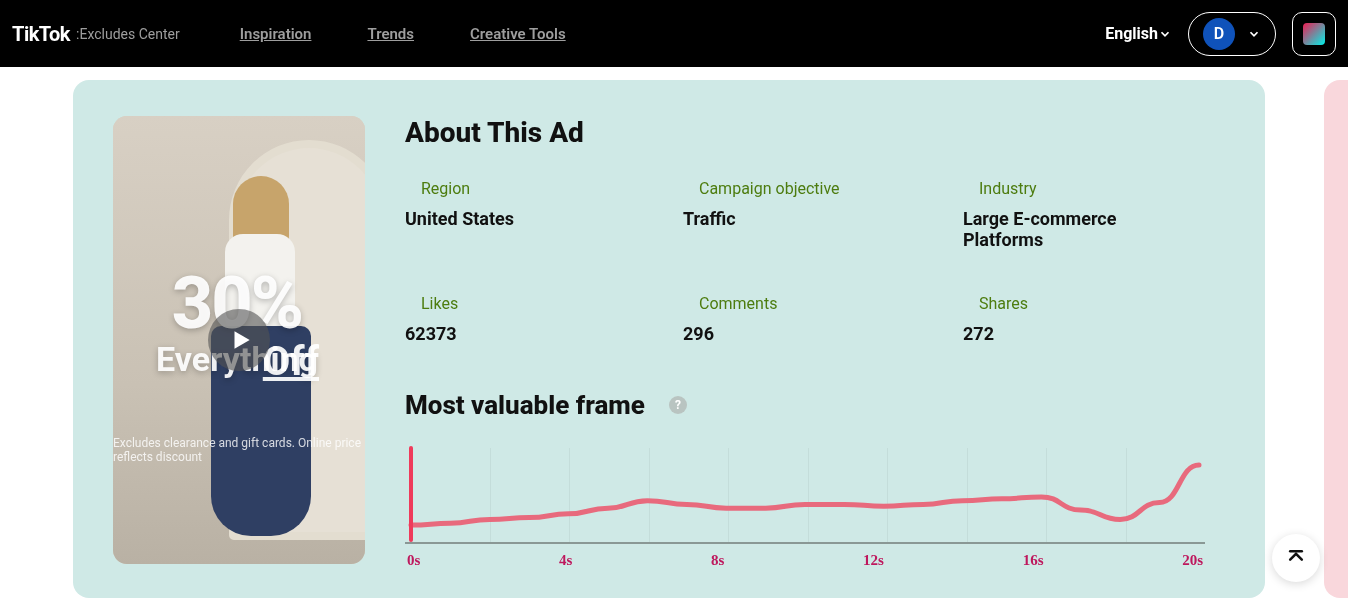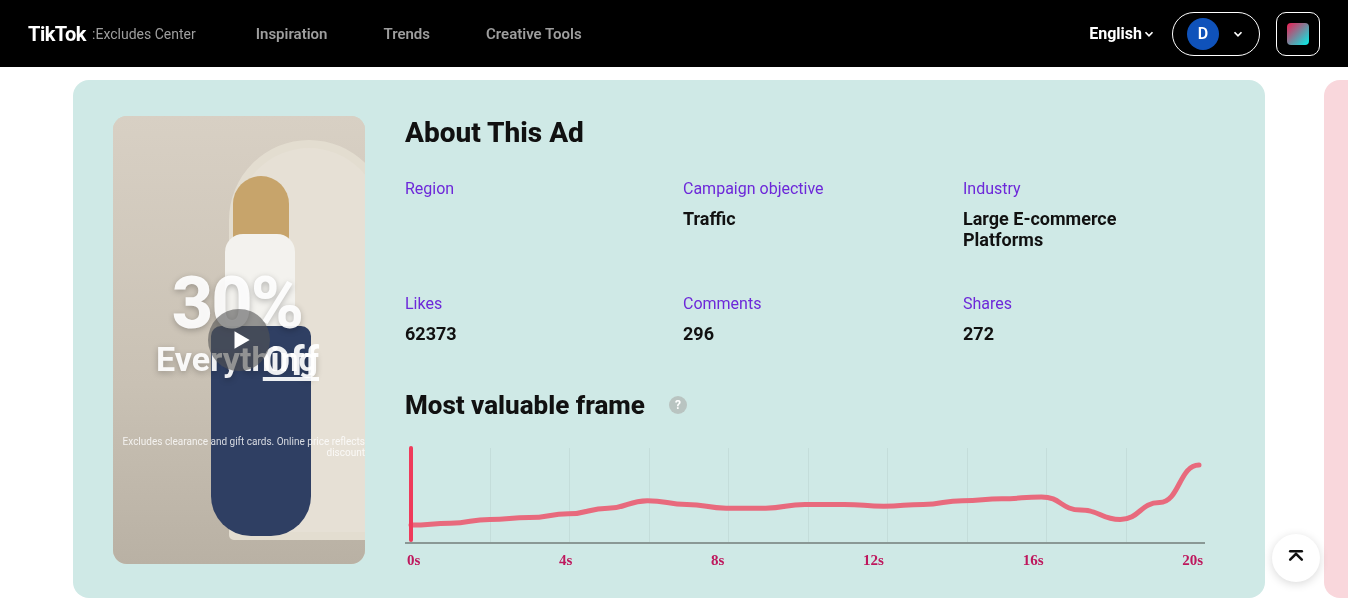--- a/index.html
+++ b/index.html
@@ -11,21 +11,21 @@
     overflow: hidden;
     position: relative;
   }
 
   
   .header {
     background: #000000;
     height: 67px;
     display: flex;
     align-items: center;
-    padding: 0 28px;
+    padding: 0 12px;
     color: #fff;
   }
   .logo-wrap {
     display: flex;
     align-items: center;
     gap: 4px;
     margin-right: 60px;
   }
   .logo-text {
     font-weight: 700;
@@ -39,20 +39,21 @@
   }
   .nav {
     display: flex;
     gap: 56px;
   }
   .nav-item {
     color: #9e9e9e;
     font-size: 15px;
     font-weight: 600;
     cursor: pointer;
+    text-decoration: underline;
   }
   .header-right {
     margin-left: auto;
     display: flex;
     align-items: center;
     gap: 16px;
   }
   .lang {
     display: flex;
     align-items: center;
@@ -203,23 +204,23 @@
   }
   .promo-sub {
     font-size: 34px;
     font-weight: 700;
   }
   .promo-fine {
     position: absolute;
     left: 0;
     right: 0;
     top: 320px;
-    text-align: right;
+    text-align: left;
     color: rgba(255,255,255,0.8);
-    font-size: 10px;
+    font-size: 12px;
   }
   .play {
     position: absolute;
     left: 50%;
     top: 50%;
     transform: translate(-50%,-50%);
     width: 62px;
     height: 62px;
     border-radius: 50%;
     background: rgba(84,84,84,0.6);
@@ -242,23 +243,24 @@
     margin-bottom: 30px;
   }
   .grid {
     display: grid;
     grid-template-columns: 278px 280px 1fr;
     row-gap: 44px;
     column-gap: 0;
     margin-bottom: 46px;
   }
   .label {
-    color: #6d28d9;
+    color: #4d7c0f;
     font-size: 16px;
     margin-bottom: 10px;
+    margin-left: 16px;
   }
   .value {
     color: #111;
     font-size: 18px;
     font-weight: 700;
     max-width: 220px;
   }
 
   .h2-row {
     display: flex;
@@ -418,20 +420,21 @@
         </svg>
     </div>
   </div>
 
   <div class="details">
     <div class="h1">About This Ad</div>
 
     <div class="grid">
       <div>
         <div class="label">Region</div>
+        <div class="value">United States</div>
       </div>
       <div>
         <div class="label">Campaign objective</div>
         <div class="value">Traffic</div>
       </div>
       <div>
         <div class="label">Industry</div>
         <div class="value">Large E-commerce Platforms</div>
       </div>
       <div>

